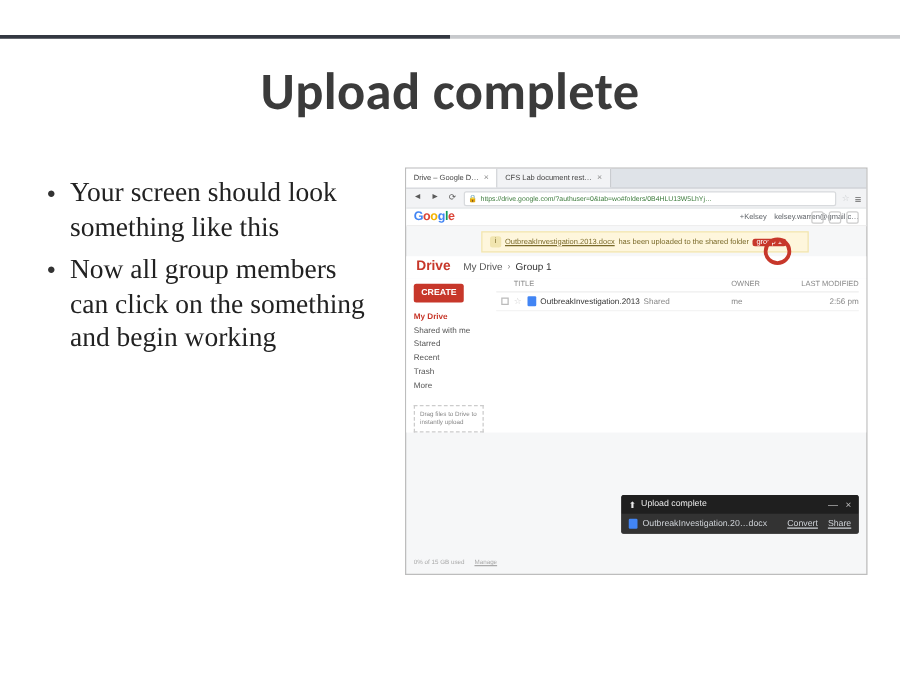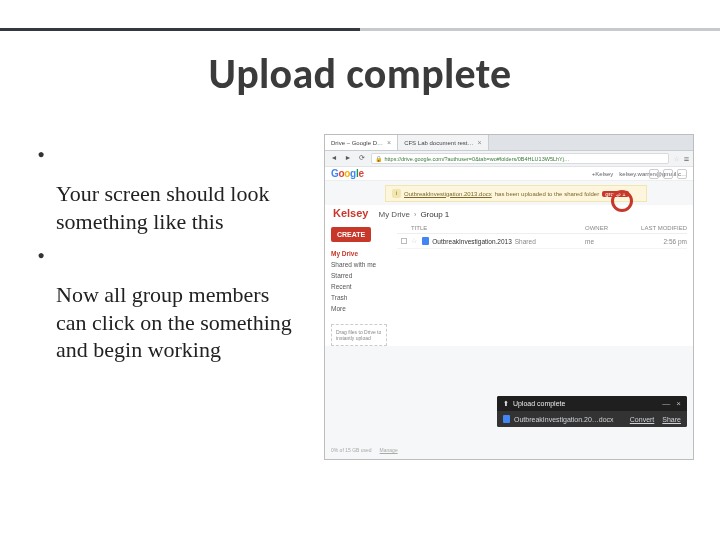--- a/index.html
+++ b/index.html
@@ -11,21 +11,21 @@
   .top-rule .dark { height: 3px; background: #333841; flex: 0 0 360px; }
   .top-rule .light { height: 3px; background: #c7c9cc; flex: 1 1 auto; }
 
   .title { position: absolute; top: 48px; left: 0; right: 0; text-align: center; font-family: Calibri, Arial, sans-serif; font-size: 42px; color: #3b3b3b; letter-spacing: .3px; }
 
   
   .bullets { position: absolute; top: 140px; left: 34px; width: 270px; }
   .bullets ul { list-style: none; }
   .bullets li { display: flex; align-items: flex-start; font-size: 22px; line-height: 1.25; margin-bottom: 6px; }
   .bullets li .dot { flex: 0 0 14px; text-align: center; color: #333; font-size: 12px; line-height: 28px; margin-right: 8px; }
-  .bullets li .txt { flex: 1; margin-top: 40px; }
+  .bullets li .txt { flex: 1; }
 
   
   .shot {
     position: absolute; top: 134px; left: 324px; width: 370px; height: 326px;
     border: 1px solid #bdbdbd; background: #f6f7f8; font-family: Arial, sans-serif;
   }
   
   .tabs { display: flex; height: 16px; background: #dfe3e8; border-bottom: 1px solid #c9ccd0; }
   .tab { display: flex; align-items: center; height: 100%; padding: 0 6px; font-size: 6px; color: #444; background: #f2f3f5; border-right: 1px solid #c9ccd0; }
   .tab.active { background: #fff; }
@@ -161,21 +161,21 @@
     <div class="sharebanner">
       <span class="i">i</span>
       <span style="text-decoration:underline">OutbreakInvestigation.2013.docx</span>
       <span>has been uploaded to the shared folder</span>
       <span class="tag">group 1</span>
     </div>
     <div class="scribble"></div>
 
     <div style="display:flex; align-items:center; justify-content:space-between; padding:0 6px; background:#fff;">
       <div style="display:flex; align-items:baseline;">
-        <div class="drivelabel">Kelsey</div>
+        <div class="drivelabel">Drive</div>
         <div class="crumb">
           <span>My Drive</span>
           <span class="chev">›</span>
           <span style="color:#333">Group 1</span>
         </div>
       </div>
     </div>
     <div class="right-icons">
       <div class="sq"></div>
       <div class="sq"></div>

